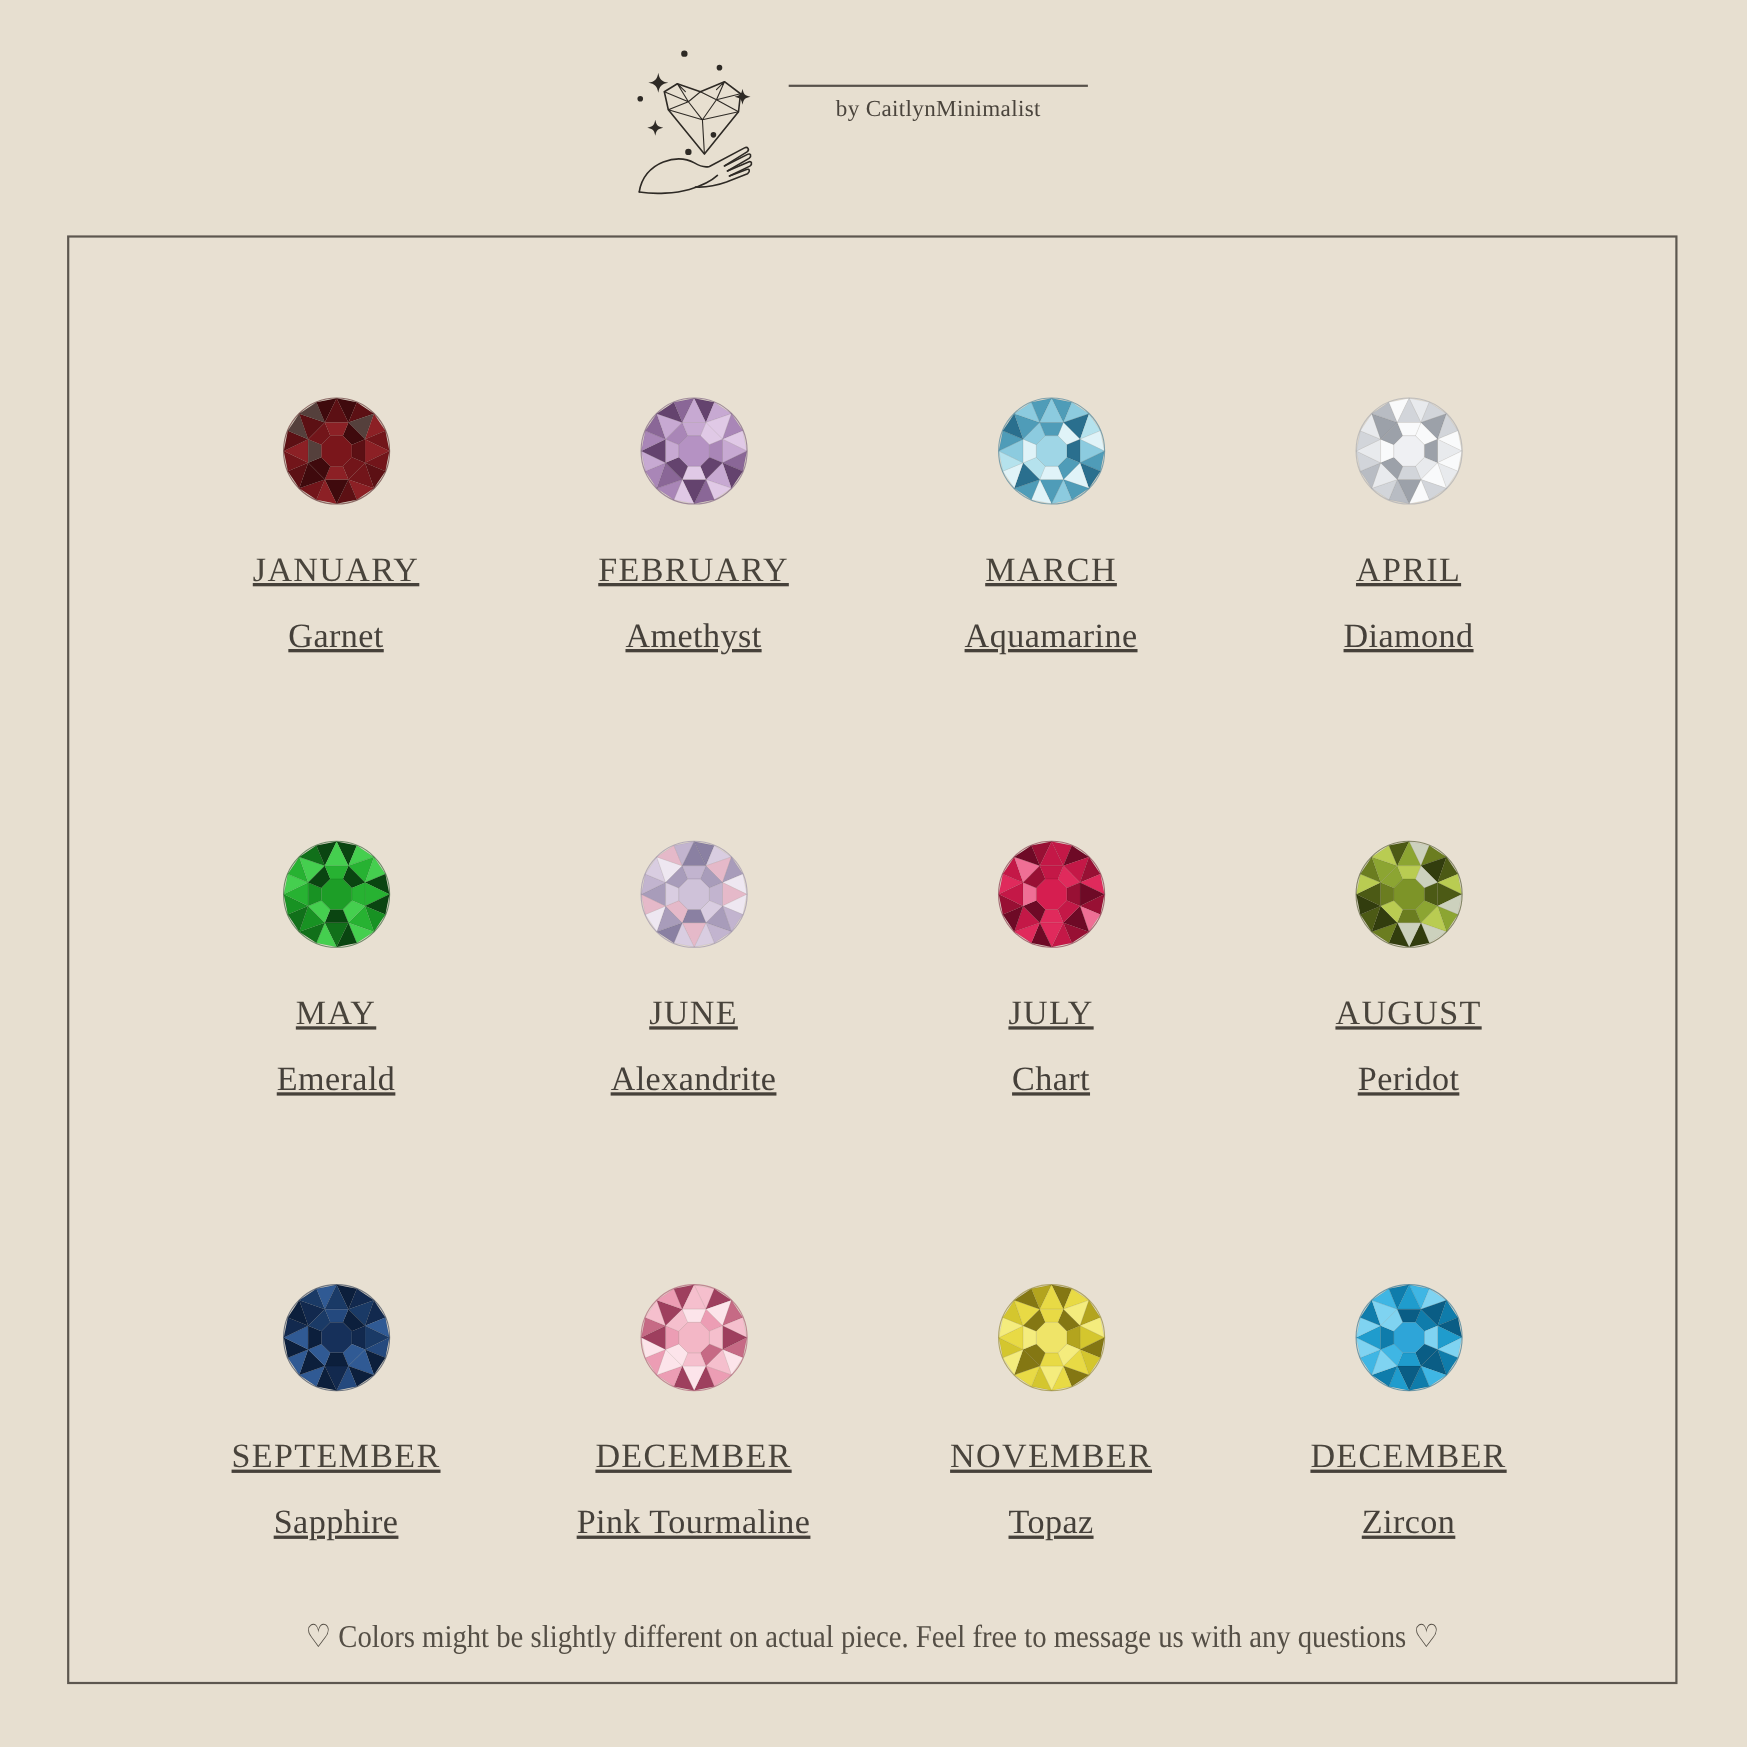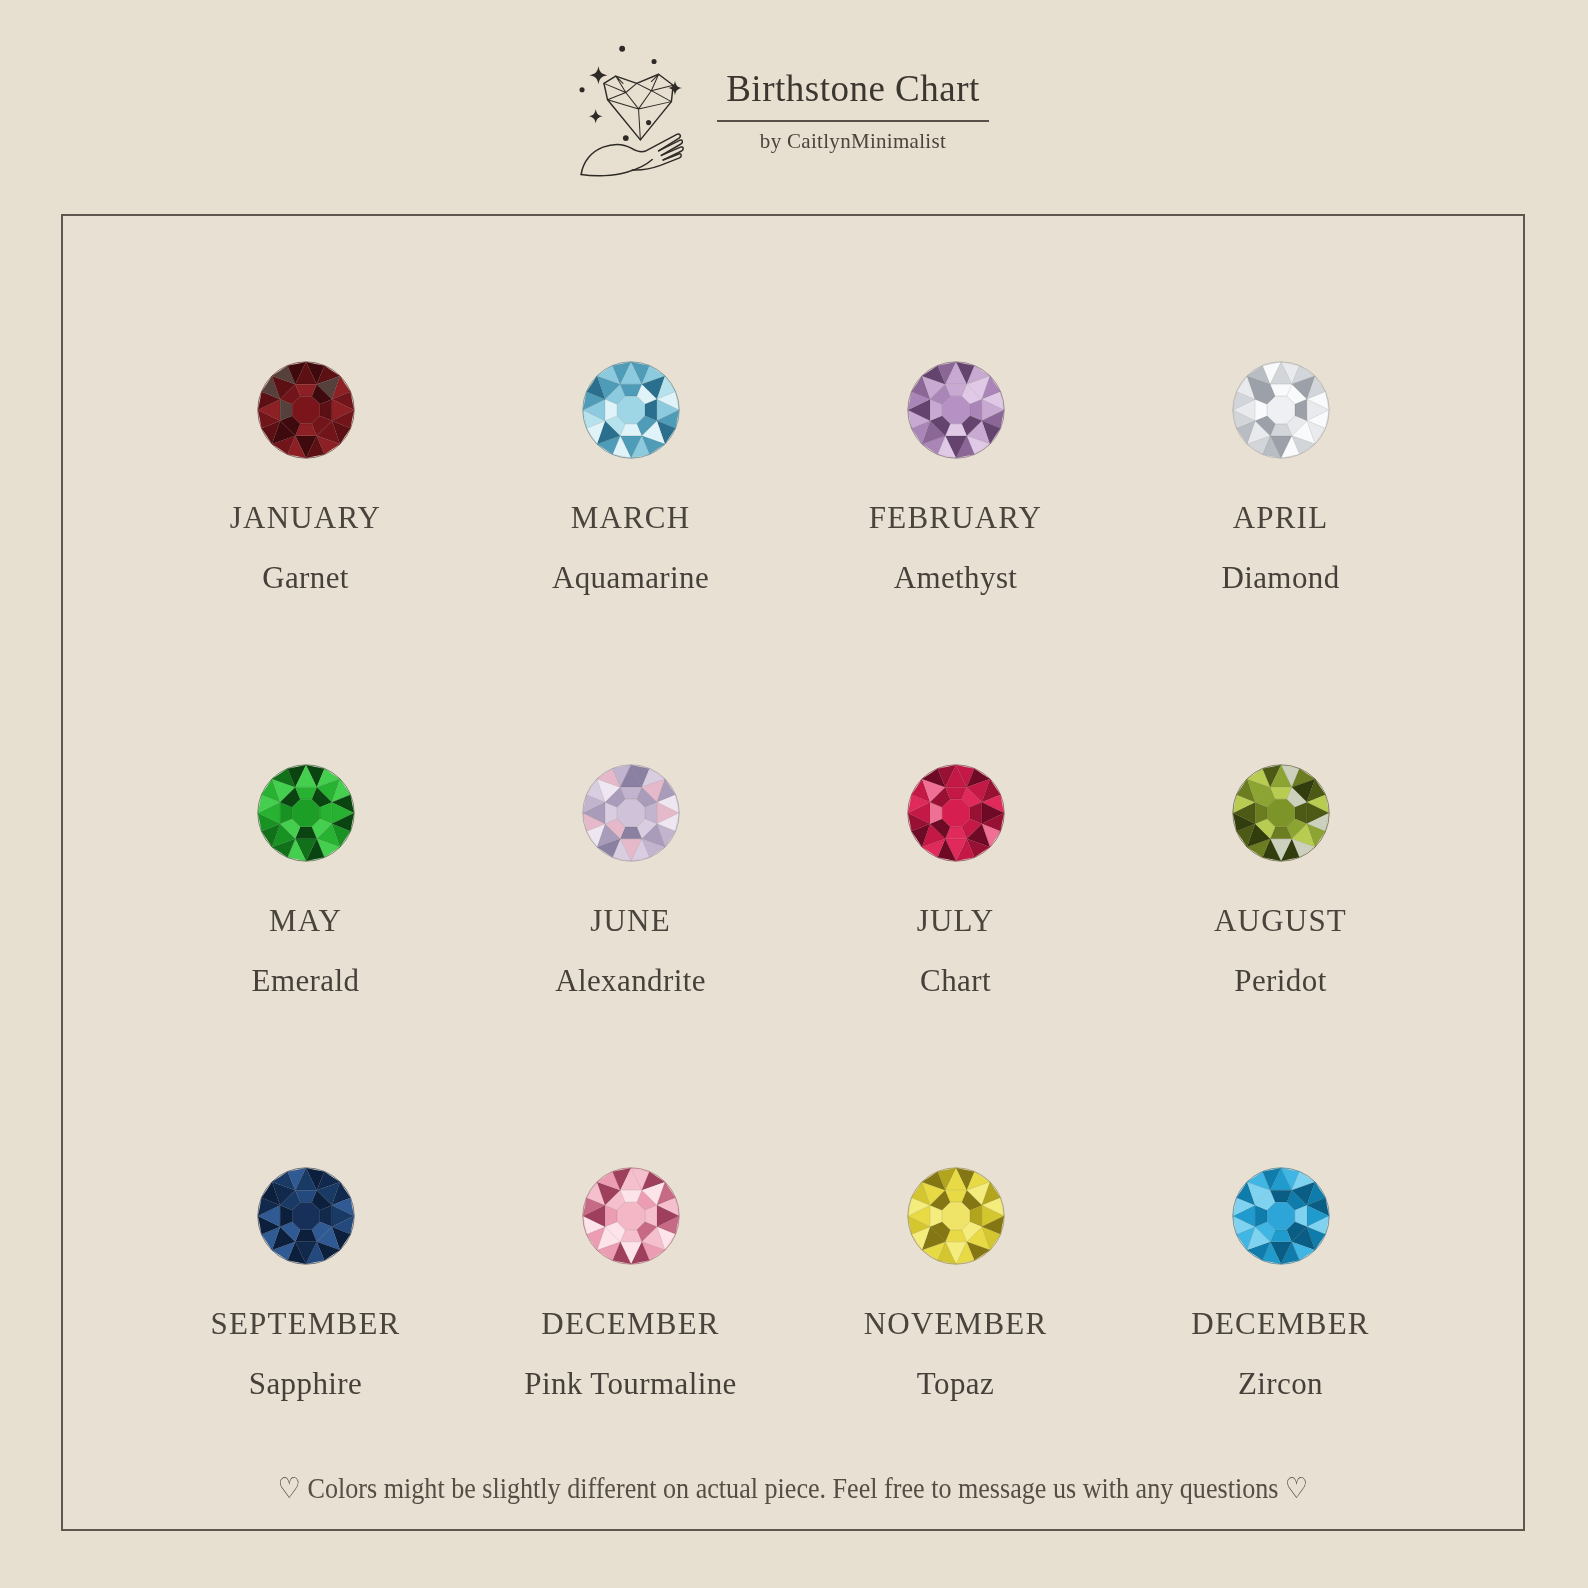--- a/index.html
+++ b/index.html
@@ -25,21 +25,21 @@
   
   .frame{
     position:absolute;left:61px;top:214px;width:1464px;height:1317px;
     border:2px solid #5d574f;box-sizing:border-box;background:#e8e0d2;
   }
   
   .gem-grid{
     display:grid;grid-template-columns:repeat(4,1fr);
     padding:144px 80px 0;row-gap:166px;
   }
-  .gem-cell{display:flex;flex-direction:column;align-items:center;}
+  .gem-cell{display:flex;flex-direction:column;align-items:center;text-decoration:underline;}
   .gem{width:100px;height:100px;display:block;}
   .month-label{
     margin-top:40px;font-size:31px;letter-spacing:1.2px;
     color:#49443c;line-height:36px;text-align:center;
   }
   .stone-label{
     margin-top:23px;font-size:31px;letter-spacing:.4px;
     color:#45403a;line-height:38px;text-align:center;
   }
   
@@ -78,21 +78,20 @@
     <g>
       <path d="M12,152 C14,138 23,127 36,122 C48,117.5 59,118.5 67,123 C72,126 77,128 82,126.5 L117,108 C120,106.5 122.5,109.5 119.5,112 L97,126"></path>
       <path d="M97,126 L120,114.5 C123,113 124.5,116 121.5,118.5 L100,131"></path>
       <path d="M100,131 L121,122 C124,120.8 125.3,124 122.3,126.2 L102,136"></path>
       <path d="M102,136 L119,129.5 C122,128.4 123,131.6 120,133.8 L99,142 C88,146 77,147.5 68,147"></path>
       <path d="M12,152 C28,154.5 48,153.5 62,149.5 C74,146 84,141 90,135.5"></path>
     </g>
   </svg>
 
   <div class="title-block">
-    <div class="page-title">Birthstone Chart</div>
     <div class="title-divider"></div>
     <div class="byline">by CaitlynMinimalist</div>
   </div>
 </div>
 
 <div class="frame">
   <div class="gem-grid" id="gem-grid">
       <div class="gem-cell">
         <svg class="gem" viewBox="0 0 100 100">
           <polygon points="50.00,2.00 68.37,5.65 60.72,24.13" fill="#3f0a0d" stroke="rgba(0,0,0,0.10)" stroke-width="0.5"></polygon>
@@ -128,20 +127,60 @@
           <polygon points="24.13,39.28 39.28,24.13 44.26,36.14 36.14,44.26" fill="#72151a" stroke="rgba(0,0,0,0.10)" stroke-width="0.5"></polygon>
           <polygon points="39.28,24.13 60.72,24.13 55.74,36.14 44.26,36.14" fill="#8c2025" stroke="rgba(0,0,0,0.10)" stroke-width="0.5"></polygon>
           <polygon points="55.74,36.14 63.86,44.26 63.86,55.74 55.74,63.86 44.26,63.86 36.14,55.74 36.14,44.26 44.26,36.14" fill="#7a161b" stroke="rgba(0,0,0,0.12)" stroke-width="0.6"></polygon>
           <circle cx="50" cy="50" r="48.2" fill="none" stroke="#3f0a0d" stroke-width="1" opacity="0.55"></circle>
         </svg>
         <div class="month-label">JANUARY</div>
         <div class="stone-label">Garnet</div>
       </div>
       <div class="gem-cell">
         <svg class="gem" viewBox="0 0 100 100">
+          <polygon points="50.00,2.00 68.37,5.65 60.72,24.13" fill="#64436e" stroke="rgba(0,0,0,0.10)" stroke-width="0.5"></polygon>
+          <polygon points="68.37,5.65 83.94,16.06 60.72,24.13" fill="#c7a9d2" stroke="rgba(0,0,0,0.10)" stroke-width="0.5"></polygon>
+          <polygon points="60.72,24.13 83.94,16.06 75.87,39.28" fill="#e0c9e6" stroke="rgba(0,0,0,0.10)" stroke-width="0.5"></polygon>
+          <polygon points="83.94,16.06 94.35,31.63 75.87,39.28" fill="#a986b7" stroke="rgba(0,0,0,0.10)" stroke-width="0.5"></polygon>
+          <polygon points="94.35,31.63 98.00,50.00 75.87,39.28" fill="#e0c9e6" stroke="rgba(0,0,0,0.10)" stroke-width="0.5"></polygon>
+          <polygon points="75.87,39.28 98.00,50.00 75.87,60.72" fill="#c7a9d2" stroke="rgba(0,0,0,0.10)" stroke-width="0.5"></polygon>
+          <polygon points="98.00,50.00 94.35,68.37 75.87,60.72" fill="#8a6797" stroke="rgba(0,0,0,0.10)" stroke-width="0.5"></polygon>
+          <polygon points="94.35,68.37 83.94,83.94 75.87,60.72" fill="#64436e" stroke="rgba(0,0,0,0.10)" stroke-width="0.5"></polygon>
+          <polygon points="75.87,60.72 83.94,83.94 60.72,75.87" fill="#c7a9d2" stroke="rgba(0,0,0,0.10)" stroke-width="0.5"></polygon>
+          <polygon points="83.94,83.94 68.37,94.35 60.72,75.87" fill="#e0c9e6" stroke="rgba(0,0,0,0.10)" stroke-width="0.5"></polygon>
+          <polygon points="68.37,94.35 50.00,98.00 60.72,75.87" fill="#8a6797" stroke="rgba(0,0,0,0.10)" stroke-width="0.5"></polygon>
+          <polygon points="60.72,75.87 50.00,98.00 39.28,75.87" fill="#64436e" stroke="rgba(0,0,0,0.10)" stroke-width="0.5"></polygon>
+          <polygon points="50.00,98.00 31.63,94.35 39.28,75.87" fill="#e0c9e6" stroke="rgba(0,0,0,0.10)" stroke-width="0.5"></polygon>
+          <polygon points="31.63,94.35 16.06,83.94 39.28,75.87" fill="#a986b7" stroke="rgba(0,0,0,0.10)" stroke-width="0.5"></polygon>
+          <polygon points="39.28,75.87 16.06,83.94 24.13,60.72" fill="#8a6797" stroke="rgba(0,0,0,0.10)" stroke-width="0.5"></polygon>
+          <polygon points="16.06,83.94 5.65,68.37 24.13,60.72" fill="#a986b7" stroke="rgba(0,0,0,0.10)" stroke-width="0.5"></polygon>
+          <polygon points="5.65,68.37 2.00,50.00 24.13,60.72" fill="#c7a9d2" stroke="rgba(0,0,0,0.10)" stroke-width="0.5"></polygon>
+          <polygon points="24.13,60.72 2.00,50.00 24.13,39.28" fill="#64436e" stroke="rgba(0,0,0,0.10)" stroke-width="0.5"></polygon>
+          <polygon points="2.00,50.00 5.65,31.63 24.13,39.28" fill="#a986b7" stroke="rgba(0,0,0,0.10)" stroke-width="0.5"></polygon>
+          <polygon points="5.65,31.63 16.06,16.06 24.13,39.28" fill="#8a6797" stroke="rgba(0,0,0,0.10)" stroke-width="0.5"></polygon>
+          <polygon points="24.13,39.28 16.06,16.06 39.28,24.13" fill="#c7a9d2" stroke="rgba(0,0,0,0.10)" stroke-width="0.5"></polygon>
+          <polygon points="16.06,16.06 31.63,5.65 39.28,24.13" fill="#64436e" stroke="rgba(0,0,0,0.10)" stroke-width="0.5"></polygon>
+          <polygon points="31.63,5.65 50.00,2.00 39.28,24.13" fill="#8a6797" stroke="rgba(0,0,0,0.10)" stroke-width="0.5"></polygon>
+          <polygon points="39.28,24.13 50.00,2.00 60.72,24.13" fill="#c7a9d2" stroke="rgba(0,0,0,0.10)" stroke-width="0.5"></polygon>
+          <polygon points="60.72,24.13 75.87,39.28 63.86,44.26 55.74,36.14" fill="#e0c9e6" stroke="rgba(0,0,0,0.10)" stroke-width="0.5"></polygon>
+          <polygon points="75.87,39.28 75.87,60.72 63.86,55.74 63.86,44.26" fill="#a986b7" stroke="rgba(0,0,0,0.10)" stroke-width="0.5"></polygon>
+          <polygon points="75.87,60.72 60.72,75.87 55.74,63.86 63.86,55.74" fill="#64436e" stroke="rgba(0,0,0,0.10)" stroke-width="0.5"></polygon>
+          <polygon points="60.72,75.87 39.28,75.87 44.26,63.86 55.74,63.86" fill="#e0c9e6" stroke="rgba(0,0,0,0.10)" stroke-width="0.5"></polygon>
+          <polygon points="39.28,75.87 24.13,60.72 36.14,55.74 44.26,63.86" fill="#64436e" stroke="rgba(0,0,0,0.10)" stroke-width="0.5"></polygon>
+          <polygon points="24.13,60.72 24.13,39.28 36.14,44.26 36.14,55.74" fill="#c7a9d2" stroke="rgba(0,0,0,0.10)" stroke-width="0.5"></polygon>
+          <polygon points="24.13,39.28 39.28,24.13 44.26,36.14 36.14,44.26" fill="#a986b7" stroke="rgba(0,0,0,0.10)" stroke-width="0.5"></polygon>
+          <polygon points="39.28,24.13 60.72,24.13 55.74,36.14 44.26,36.14" fill="#c7a9d2" stroke="rgba(0,0,0,0.10)" stroke-width="0.5"></polygon>
+          <polygon points="55.74,36.14 63.86,44.26 63.86,55.74 55.74,63.86 44.26,63.86 36.14,55.74 36.14,44.26 44.26,36.14" fill="#b592c3" stroke="rgba(0,0,0,0.12)" stroke-width="0.6"></polygon>
+          <circle cx="50" cy="50" r="48.2" fill="none" stroke="#64436e" stroke-width="1" opacity="0.55"></circle>
+        </svg>
+        <div class="month-label">FEBRUARY</div>
+        <div class="stone-label">Amethyst</div>
+      </div>
+      <div class="gem-cell">
+        <svg class="gem" viewBox="0 0 100 100">
           <polygon points="50.00,2.00 68.37,5.65 60.72,24.13" fill="#4f9cb8" stroke="rgba(0,0,0,0.10)" stroke-width="0.5"></polygon>
           <polygon points="68.37,5.65 83.94,16.06 60.72,24.13" fill="#8ccbdf" stroke="rgba(0,0,0,0.10)" stroke-width="0.5"></polygon>
           <polygon points="60.72,24.13 83.94,16.06 75.87,39.28" fill="#2a6f8e" stroke="rgba(0,0,0,0.10)" stroke-width="0.5"></polygon>
           <polygon points="83.94,16.06 94.35,31.63 75.87,39.28" fill="#b5e2ed" stroke="rgba(0,0,0,0.10)" stroke-width="0.5"></polygon>
           <polygon points="94.35,31.63 98.00,50.00 75.87,39.28" fill="#e0f3f8" stroke="rgba(0,0,0,0.10)" stroke-width="0.5"></polygon>
           <polygon points="75.87,39.28 98.00,50.00 75.87,60.72" fill="#8ccbdf" stroke="rgba(0,0,0,0.10)" stroke-width="0.5"></polygon>
           <polygon points="98.00,50.00 94.35,68.37 75.87,60.72" fill="#4f9cb8" stroke="rgba(0,0,0,0.10)" stroke-width="0.5"></polygon>
           <polygon points="94.35,68.37 83.94,83.94 75.87,60.72" fill="#2a6f8e" stroke="rgba(0,0,0,0.10)" stroke-width="0.5"></polygon>
           <polygon points="75.87,60.72 83.94,83.94 60.72,75.87" fill="#e0f3f8" stroke="rgba(0,0,0,0.10)" stroke-width="0.5"></polygon>
           <polygon points="83.94,83.94 68.37,94.35 60.72,75.87" fill="#4f9cb8" stroke="rgba(0,0,0,0.10)" stroke-width="0.5"></polygon>
@@ -168,60 +207,20 @@
           <polygon points="24.13,39.28 39.28,24.13 44.26,36.14 36.14,44.26" fill="#8ccbdf" stroke="rgba(0,0,0,0.10)" stroke-width="0.5"></polygon>
           <polygon points="39.28,24.13 60.72,24.13 55.74,36.14 44.26,36.14" fill="#4f9cb8" stroke="rgba(0,0,0,0.10)" stroke-width="0.5"></polygon>
           <polygon points="55.74,36.14 63.86,44.26 63.86,55.74 55.74,63.86 44.26,63.86 36.14,55.74 36.14,44.26 44.26,36.14" fill="#9fd6e6" stroke="rgba(0,0,0,0.12)" stroke-width="0.6"></polygon>
           <circle cx="50" cy="50" r="48.2" fill="none" stroke="#2a6f8e" stroke-width="1" opacity="0.55"></circle>
         </svg>
         <div class="month-label">MARCH</div>
         <div class="stone-label">Aquamarine</div>
       </div>
       <div class="gem-cell">
         <svg class="gem" viewBox="0 0 100 100">
-          <polygon points="50.00,2.00 68.37,5.65 60.72,24.13" fill="#64436e" stroke="rgba(0,0,0,0.10)" stroke-width="0.5"></polygon>
-          <polygon points="68.37,5.65 83.94,16.06 60.72,24.13" fill="#c7a9d2" stroke="rgba(0,0,0,0.10)" stroke-width="0.5"></polygon>
-          <polygon points="60.72,24.13 83.94,16.06 75.87,39.28" fill="#e0c9e6" stroke="rgba(0,0,0,0.10)" stroke-width="0.5"></polygon>
-          <polygon points="83.94,16.06 94.35,31.63 75.87,39.28" fill="#a986b7" stroke="rgba(0,0,0,0.10)" stroke-width="0.5"></polygon>
-          <polygon points="94.35,31.63 98.00,50.00 75.87,39.28" fill="#e0c9e6" stroke="rgba(0,0,0,0.10)" stroke-width="0.5"></polygon>
-          <polygon points="75.87,39.28 98.00,50.00 75.87,60.72" fill="#c7a9d2" stroke="rgba(0,0,0,0.10)" stroke-width="0.5"></polygon>
-          <polygon points="98.00,50.00 94.35,68.37 75.87,60.72" fill="#8a6797" stroke="rgba(0,0,0,0.10)" stroke-width="0.5"></polygon>
-          <polygon points="94.35,68.37 83.94,83.94 75.87,60.72" fill="#64436e" stroke="rgba(0,0,0,0.10)" stroke-width="0.5"></polygon>
-          <polygon points="75.87,60.72 83.94,83.94 60.72,75.87" fill="#c7a9d2" stroke="rgba(0,0,0,0.10)" stroke-width="0.5"></polygon>
-          <polygon points="83.94,83.94 68.37,94.35 60.72,75.87" fill="#e0c9e6" stroke="rgba(0,0,0,0.10)" stroke-width="0.5"></polygon>
-          <polygon points="68.37,94.35 50.00,98.00 60.72,75.87" fill="#8a6797" stroke="rgba(0,0,0,0.10)" stroke-width="0.5"></polygon>
-          <polygon points="60.72,75.87 50.00,98.00 39.28,75.87" fill="#64436e" stroke="rgba(0,0,0,0.10)" stroke-width="0.5"></polygon>
-          <polygon points="50.00,98.00 31.63,94.35 39.28,75.87" fill="#e0c9e6" stroke="rgba(0,0,0,0.10)" stroke-width="0.5"></polygon>
-          <polygon points="31.63,94.35 16.06,83.94 39.28,75.87" fill="#a986b7" stroke="rgba(0,0,0,0.10)" stroke-width="0.5"></polygon>
-          <polygon points="39.28,75.87 16.06,83.94 24.13,60.72" fill="#8a6797" stroke="rgba(0,0,0,0.10)" stroke-width="0.5"></polygon>
-          <polygon points="16.06,83.94 5.65,68.37 24.13,60.72" fill="#a986b7" stroke="rgba(0,0,0,0.10)" stroke-width="0.5"></polygon>
-          <polygon points="5.65,68.37 2.00,50.00 24.13,60.72" fill="#c7a9d2" stroke="rgba(0,0,0,0.10)" stroke-width="0.5"></polygon>
-          <polygon points="24.13,60.72 2.00,50.00 24.13,39.28" fill="#64436e" stroke="rgba(0,0,0,0.10)" stroke-width="0.5"></polygon>
-          <polygon points="2.00,50.00 5.65,31.63 24.13,39.28" fill="#a986b7" stroke="rgba(0,0,0,0.10)" stroke-width="0.5"></polygon>
-          <polygon points="5.65,31.63 16.06,16.06 24.13,39.28" fill="#8a6797" stroke="rgba(0,0,0,0.10)" stroke-width="0.5"></polygon>
-          <polygon points="24.13,39.28 16.06,16.06 39.28,24.13" fill="#c7a9d2" stroke="rgba(0,0,0,0.10)" stroke-width="0.5"></polygon>
-          <polygon points="16.06,16.06 31.63,5.65 39.28,24.13" fill="#64436e" stroke="rgba(0,0,0,0.10)" stroke-width="0.5"></polygon>
-          <polygon points="31.63,5.65 50.00,2.00 39.28,24.13" fill="#8a6797" stroke="rgba(0,0,0,0.10)" stroke-width="0.5"></polygon>
-          <polygon points="39.28,24.13 50.00,2.00 60.72,24.13" fill="#c7a9d2" stroke="rgba(0,0,0,0.10)" stroke-width="0.5"></polygon>
-          <polygon points="60.72,24.13 75.87,39.28 63.86,44.26 55.74,36.14" fill="#e0c9e6" stroke="rgba(0,0,0,0.10)" stroke-width="0.5"></polygon>
-          <polygon points="75.87,39.28 75.87,60.72 63.86,55.74 63.86,44.26" fill="#a986b7" stroke="rgba(0,0,0,0.10)" stroke-width="0.5"></polygon>
-          <polygon points="75.87,60.72 60.72,75.87 55.74,63.86 63.86,55.74" fill="#64436e" stroke="rgba(0,0,0,0.10)" stroke-width="0.5"></polygon>
-          <polygon points="60.72,75.87 39.28,75.87 44.26,63.86 55.74,63.86" fill="#e0c9e6" stroke="rgba(0,0,0,0.10)" stroke-width="0.5"></polygon>
-          <polygon points="39.28,75.87 24.13,60.72 36.14,55.74 44.26,63.86" fill="#64436e" stroke="rgba(0,0,0,0.10)" stroke-width="0.5"></polygon>
-          <polygon points="24.13,60.72 24.13,39.28 36.14,44.26 36.14,55.74" fill="#c7a9d2" stroke="rgba(0,0,0,0.10)" stroke-width="0.5"></polygon>
-          <polygon points="24.13,39.28 39.28,24.13 44.26,36.14 36.14,44.26" fill="#a986b7" stroke="rgba(0,0,0,0.10)" stroke-width="0.5"></polygon>
-          <polygon points="39.28,24.13 60.72,24.13 55.74,36.14 44.26,36.14" fill="#c7a9d2" stroke="rgba(0,0,0,0.10)" stroke-width="0.5"></polygon>
-          <polygon points="55.74,36.14 63.86,44.26 63.86,55.74 55.74,63.86 44.26,63.86 36.14,55.74 36.14,44.26 44.26,36.14" fill="#b592c3" stroke="rgba(0,0,0,0.12)" stroke-width="0.6"></polygon>
-          <circle cx="50" cy="50" r="48.2" fill="none" stroke="#64436e" stroke-width="1" opacity="0.55"></circle>
-        </svg>
-        <div class="month-label">FEBRUARY</div>
-        <div class="stone-label">Amethyst</div>
-      </div>
-      <div class="gem-cell">
-        <svg class="gem" viewBox="0 0 100 100">
           <polygon points="50.00,2.00 68.37,5.65 60.72,24.13" fill="#e8eaed" stroke="rgba(0,0,0,0.10)" stroke-width="0.5"></polygon>
           <polygon points="68.37,5.65 83.94,16.06 60.72,24.13" fill="#d2d5da" stroke="rgba(0,0,0,0.10)" stroke-width="0.5"></polygon>
           <polygon points="60.72,24.13 83.94,16.06 75.87,39.28" fill="#9ca1a9" stroke="rgba(0,0,0,0.10)" stroke-width="0.5"></polygon>
           <polygon points="83.94,16.06 94.35,31.63 75.87,39.28" fill="#d2d5da" stroke="rgba(0,0,0,0.10)" stroke-width="0.5"></polygon>
           <polygon points="94.35,31.63 98.00,50.00 75.87,39.28" fill="#f9fafb" stroke="rgba(0,0,0,0.10)" stroke-width="0.5"></polygon>
           <polygon points="75.87,39.28 98.00,50.00 75.87,60.72" fill="#e8eaed" stroke="rgba(0,0,0,0.10)" stroke-width="0.5"></polygon>
           <polygon points="98.00,50.00 94.35,68.37 75.87,60.72" fill="#f9fafb" stroke="rgba(0,0,0,0.10)" stroke-width="0.5"></polygon>
           <polygon points="94.35,68.37 83.94,83.94 75.87,60.72" fill="#e8eaed" stroke="rgba(0,0,0,0.10)" stroke-width="0.5"></polygon>
           <polygon points="75.87,60.72 83.94,83.94 60.72,75.87" fill="#f9fafb" stroke="rgba(0,0,0,0.10)" stroke-width="0.5"></polygon>
           <polygon points="83.94,83.94 68.37,94.35 60.72,75.87" fill="#d2d5da" stroke="rgba(0,0,0,0.10)" stroke-width="0.5"></polygon>

